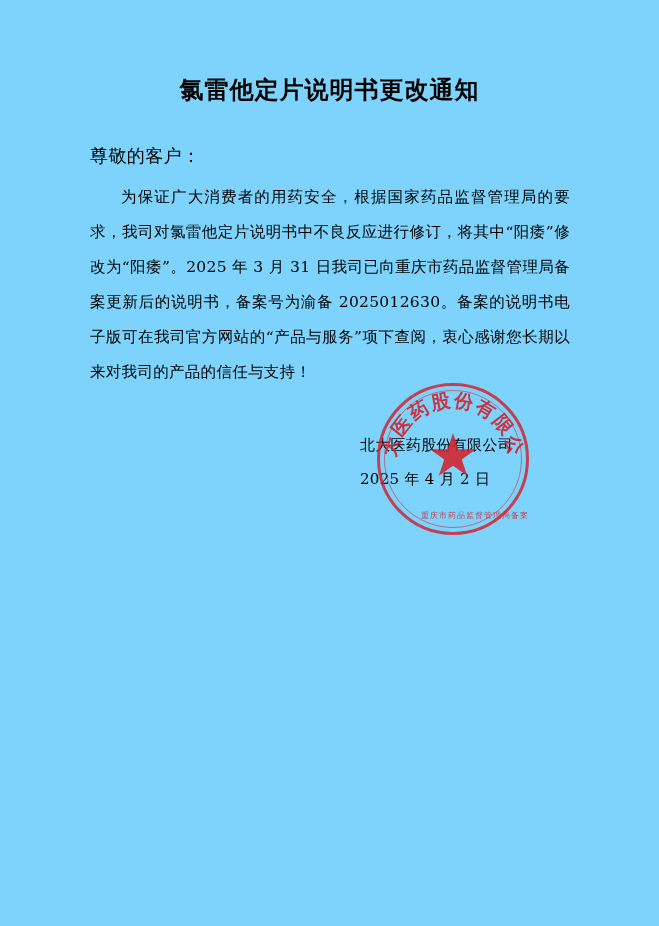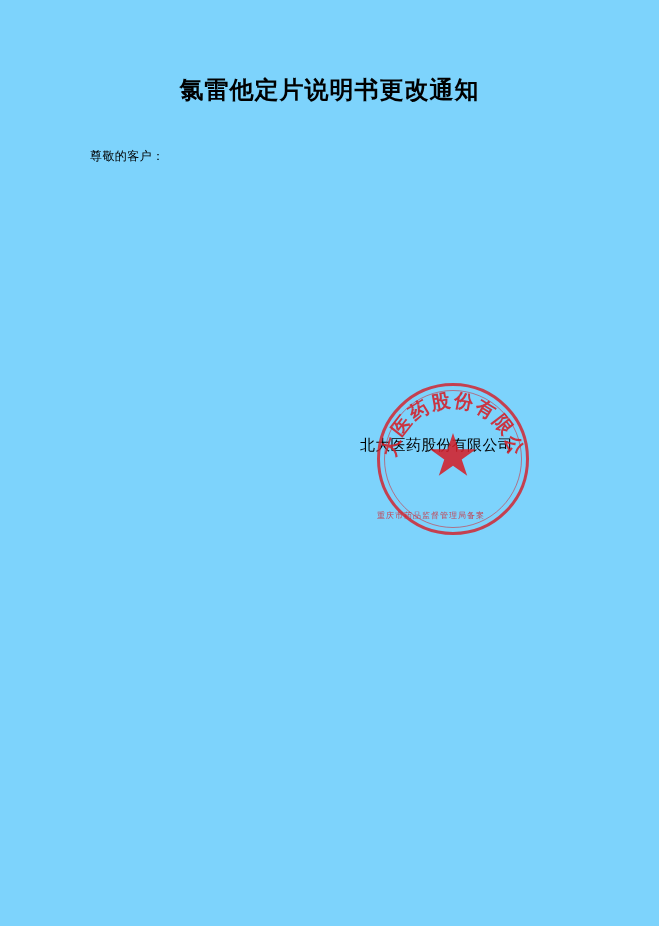--- a/index.html
+++ b/index.html
@@ -34,21 +34,21 @@
     font-size: 24px;
     font-weight: bold;
     letter-spacing: 1px;
     font-family: "DejaVu Serif", "Liberation Serif", serif;
   }
 
   .salutation {
     position: absolute;
     left: 90px;
     top: 146px;
-    font-size: 12px;
+    font-size: 18px;
     line-height: 20px;
     letter-spacing: 0.4px;
   }
 
   .body-text {
     position: absolute;
     left: 90px;
     top: 180px;
     width: 480px;
     font-size: 15.5px;
@@ -126,40 +126,42 @@
     font-size: 19px;
     font-weight: bold;
     letter-spacing: 2px;
     opacity: 0.88;
   }
   .seal-bottom-text {
     position: absolute;
     left: 0;
     right: 0;
     bottom: 14px;
-    text-align: left;
+    text-align: right;
     color: #d4202a;
     font-size: 8px;
     letter-spacing: 1px;
     opacity: 0.8;
     font-family: "DejaVu Serif", "Liberation Serif", serif;
   }
 </style>
 </head>
 <body>
 
 <div class="page">
 
   <div class="doc-title">氯雷他定片说明书更改通知</div>
 
   <div class="salutation">尊敬的客户：</div>
 
+  <div class="body-text">为保证广大消费者的用药安全，根据国家药品监督管理局的要求，我司对氯雷他定片说明书中不良反应进行修订，将其中“阳痿”修改为“阳痿”。2025 年 3 月 31 日我司已向重庆市药品监督管理局备案更新后的说明书，备案号为渝备 2025012630。备案的说明书电子版可在我司官方网站的“产品与服务”项下查阅，衷心感谢您长期以来对我司的产品的信任与支持！</div>
 
   <div class="signature-block">
     <div class="signature-line">北大医药股份有限公司</div>
+    <div class="signature-line">2025 年 4 月 2 日</div>
   </div>
 
   <div class="seal">
     <div class="seal-inner"></div>
     <div class="seal-ring2"></div>
     <div class="seal-arc-text">
       <svg viewBox="0 0 152 152">
         <defs>
           <path id="sealArc" d="M 18,82 A 58,58 0 0 1 134,82"></path>
         </defs>

